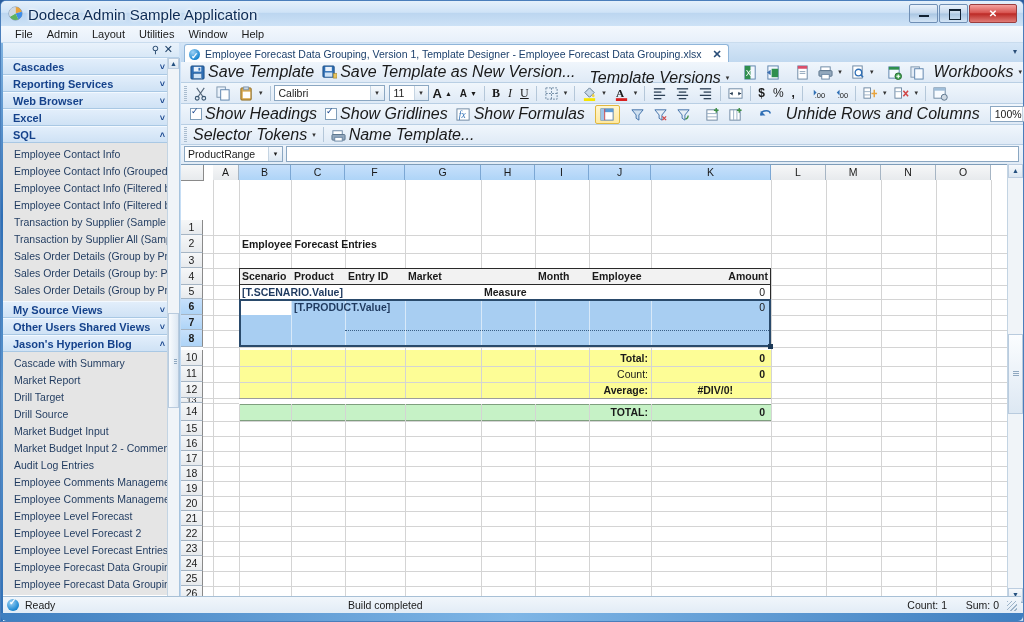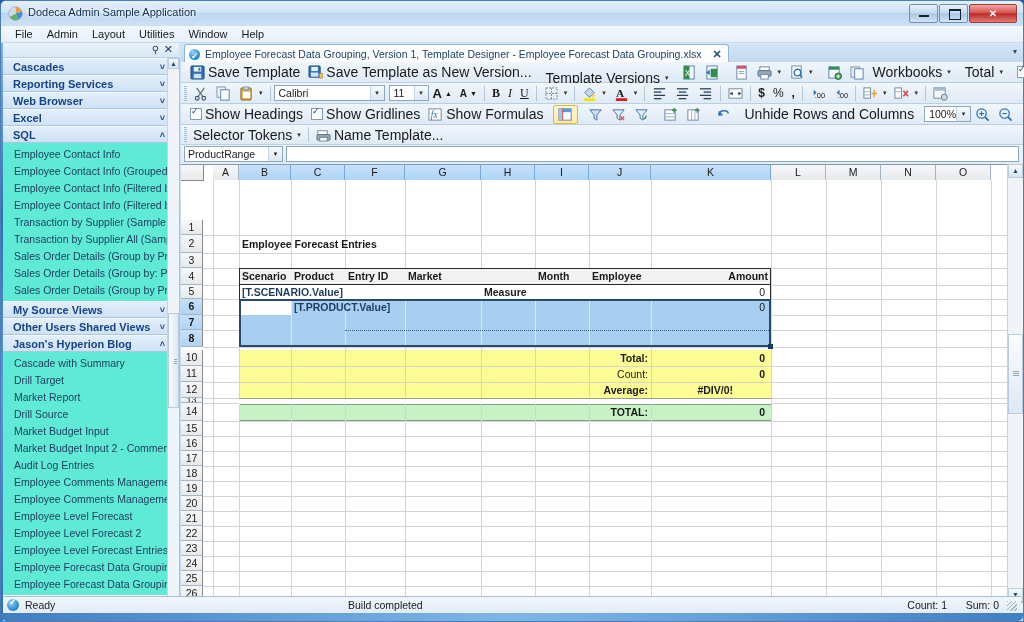--- a/index.html
+++ b/index.html
@@ -21,21 +21,21 @@
     position:absolute;left:0;top:0;width:100%;height:25px;
     background:linear-gradient(to bottom,#e4f0fb 0%,#cfe3f7 45%,#bcd6f0 50%,#cde2f6 100%);
     border-radius:5px 5px 0 0;
     border-bottom:1px solid #9ec1e3;
   }
   .tb-icon{
     position:absolute;left:7px;top:5px;width:15px;height:15px;
   }
   .tb-title{
     position:absolute;left:27px;top:5px;
-    font-size:11px;color:#0c2a54;
+    font-size:15px;color:#0c2a54;
     text-shadow:0 0 3px #fff,0 0 4px #fff;
     white-space:nowrap;
   }
   .tb-btns{position:absolute;right:6px;top:3px;display:flex;gap:1px;}
   .tb-btn{
     width:27px;height:17px;border:1px solid #6f8fb5;border-radius:2px;
     background:linear-gradient(to bottom,#eaf2fb,#c3d7ec 48%,#a9c6e2 52%,#d3e4f5);
     position:relative;
   }
   .tb-btn.close{
@@ -78,21 +78,21 @@
   .grp-hdr{
     height:17px;line-height:17px;
     background:linear-gradient(to bottom,#e2eefb,#cfe2f5);
     border-bottom:1px solid #a9c8e4;
     border-top:1px solid #f3f9ff;
     font-weight:bold;color:#15428b;font-size:11px;
     padding-left:10px;position:relative;box-sizing:border-box;
     cursor:default;
   }
   .grp-hdr .chev{position:absolute;right:14px;top:0;font-size:9px;color:#15428b;}
-  .grp-list{background:#5eead4;padding:3px 0 2px 0;}
+  .grp-list{background:#e5e5e5;padding:3px 0 2px 0;}
   .grp-list .li{
     height:17px;line-height:17px;padding-left:11px;
     color:#1f3a5f;font-size:10.5px;white-space:nowrap;overflow:hidden;
     text-overflow:clip;cursor:default;
   }
   
   .lp-edge{
     position:absolute;left:0px;top:42px;width:2px;height:578px;
     background:linear-gradient(to bottom,#7fb2e0,#2f6fb5 30%,#5d97cf 60%,#2f6fb5);
   }
@@ -143,21 +143,21 @@
   .tbrow.r1{top:19px;}
   .tbrow.r2{top:40px;}
   .tbrow.r3{top:61px;}
   .tbrow.r4{top:82px;height:20px;}
   .tbi{display:flex;align-items:center;gap:3px;padding:0 4px;height:19px;font-size:10.5px;color:#1a1a1a;cursor:default;}
   .tbi.sel{background:linear-gradient(to bottom,#fff6d0,#ffe9a0);border:1px solid #e0b840;border-radius:2px;box-sizing:border-box;}
   .sep{width:1px;height:15px;background:#b4c7d9;margin:0 3px;}
   .grip{width:3px;height:15px;margin:0 2px 0 3px;
     background:repeating-linear-gradient(to bottom,#a9bccf 0 1px,transparent 1px 2px);}
   .ic{width:15px;height:15px;display:inline-block;position:relative;flex:0 0 auto;}
-  .cap{font-size:14px;}
+  .cap{font-size:16px;font-style:italic;}
   .drop{font-size:7px;color:#333;margin-left:2px;}
   .chk{width:10px;height:10px;border:1px solid #7f9db9;background:#fff;display:inline-block;position:relative;flex:0 0 auto;}
   .chk:after{content:"✓";position:absolute;left:0px;top:-3px;font-size:9px;color:#15428b;}
   .combo{
     height:16px;border:1px solid #8ba7c2;background:#fff;display:flex;align-items:center;
     padding:0 0 0 4px;font-size:10.5px;box-sizing:border-box;
   }
   .combo .arr{width:13px;height:14px;border-left:1px solid #c5d4e2;margin-left:auto;
     background:linear-gradient(to bottom,#f7fafd,#dde8f3);display:flex;align-items:center;justify-content:center;font-size:7px;color:#333;}
 
@@ -317,22 +317,22 @@
           <div class="li">Transaction by Supplier All (Sample...</div>
           <div class="li">Sales Order Details (Group by Prod...</div>
           <div class="li">Sales Order Details (Group by: Prod...</div>
           <div class="li">Sales Order Details (Group by Prod...</div>
         </div>
         <div class="grp-hdr"><span>My Source Views</span><span class="chev">˅</span></div>
         <div class="grp-hdr"><span>Other Users Shared Views</span><span class="chev">˅</span></div>
         <div class="grp-hdr"><span>Jason's Hyperion Blog</span><span class="chev">˄</span></div>
         <div class="grp-list">
           <div class="li">Cascade with Summary</div>
+          <div class="li">Market Report</div>
           <div class="li">Drill Target</div>
-          <div class="li">Market Report</div>
           <div class="li">Drill Source</div>
           <div class="li">Market Budget Input</div>
           <div class="li">Market Budget Input 2 - Comments</div>
           <div class="li">Audit Log Entries</div>
           <div class="li">Employee  Comments  Management...</div>
           <div class="li">Employee Comments Management</div>
           <div class="li">Employee Level Forecast</div>
           <div class="li">Employee Level Forecast 2</div>
           <div class="li">Employee Level Forecast Entries</div>
           <div class="li">Employee Forecast Data Grouping</div>

